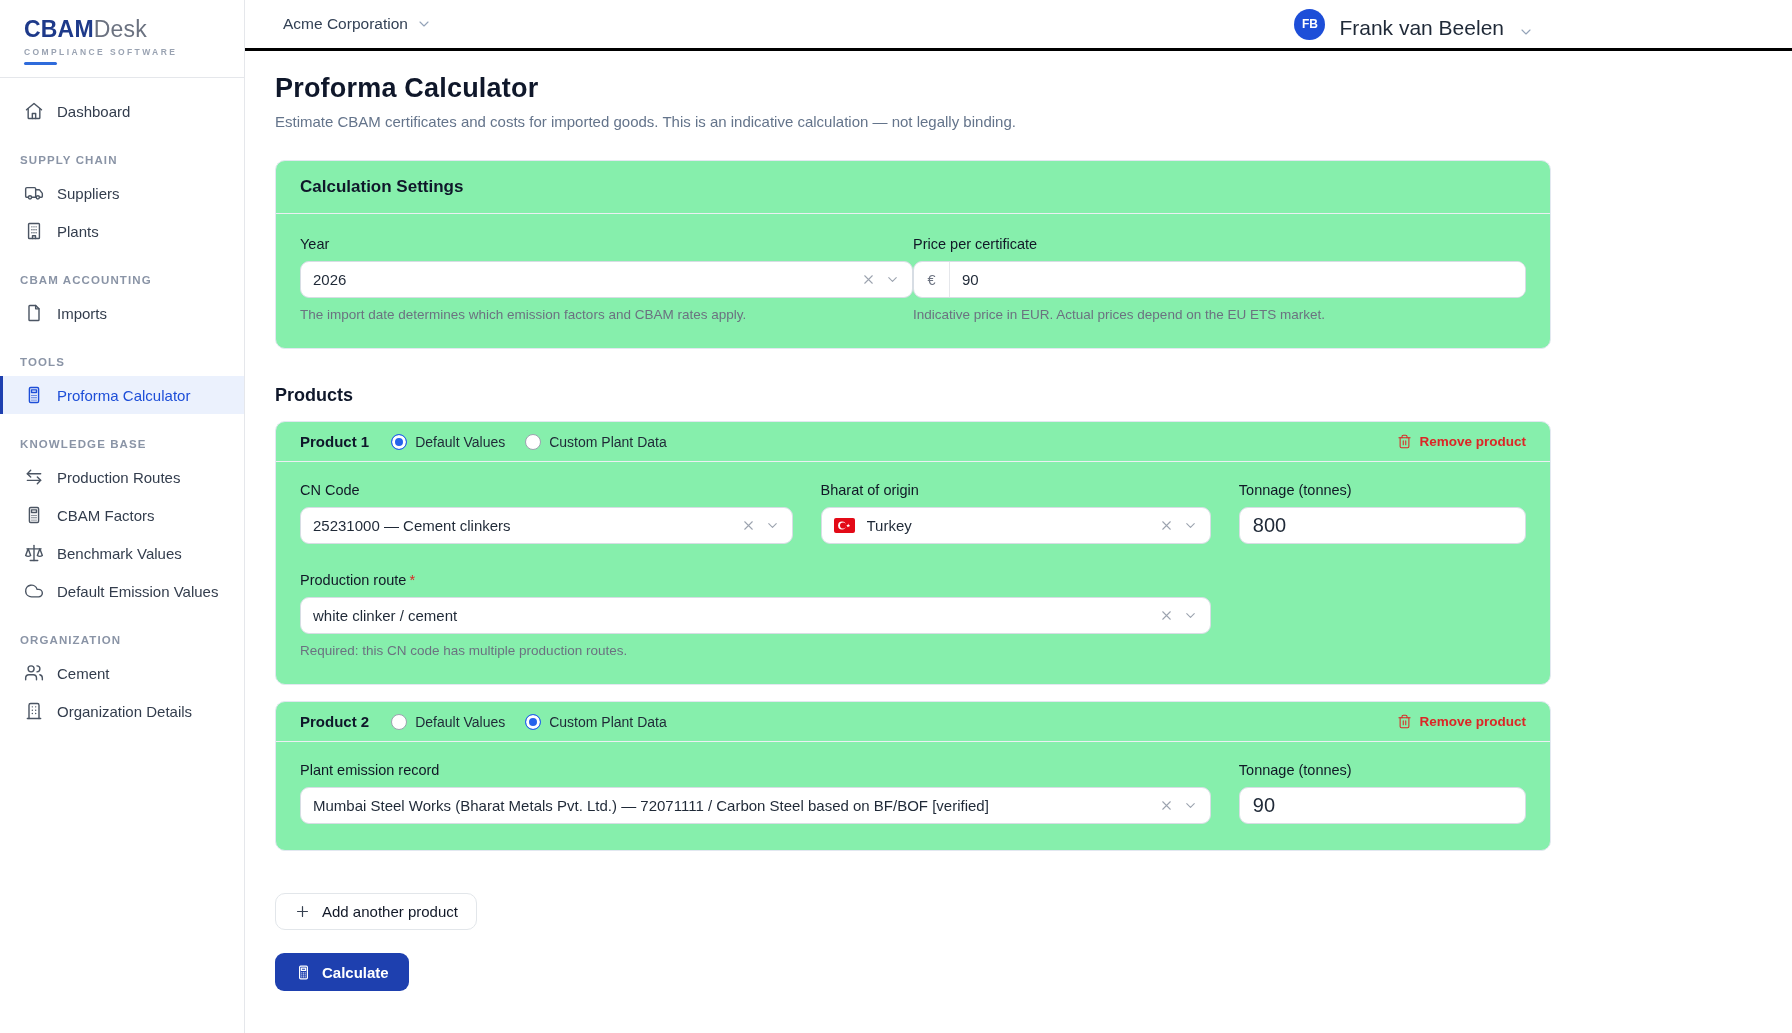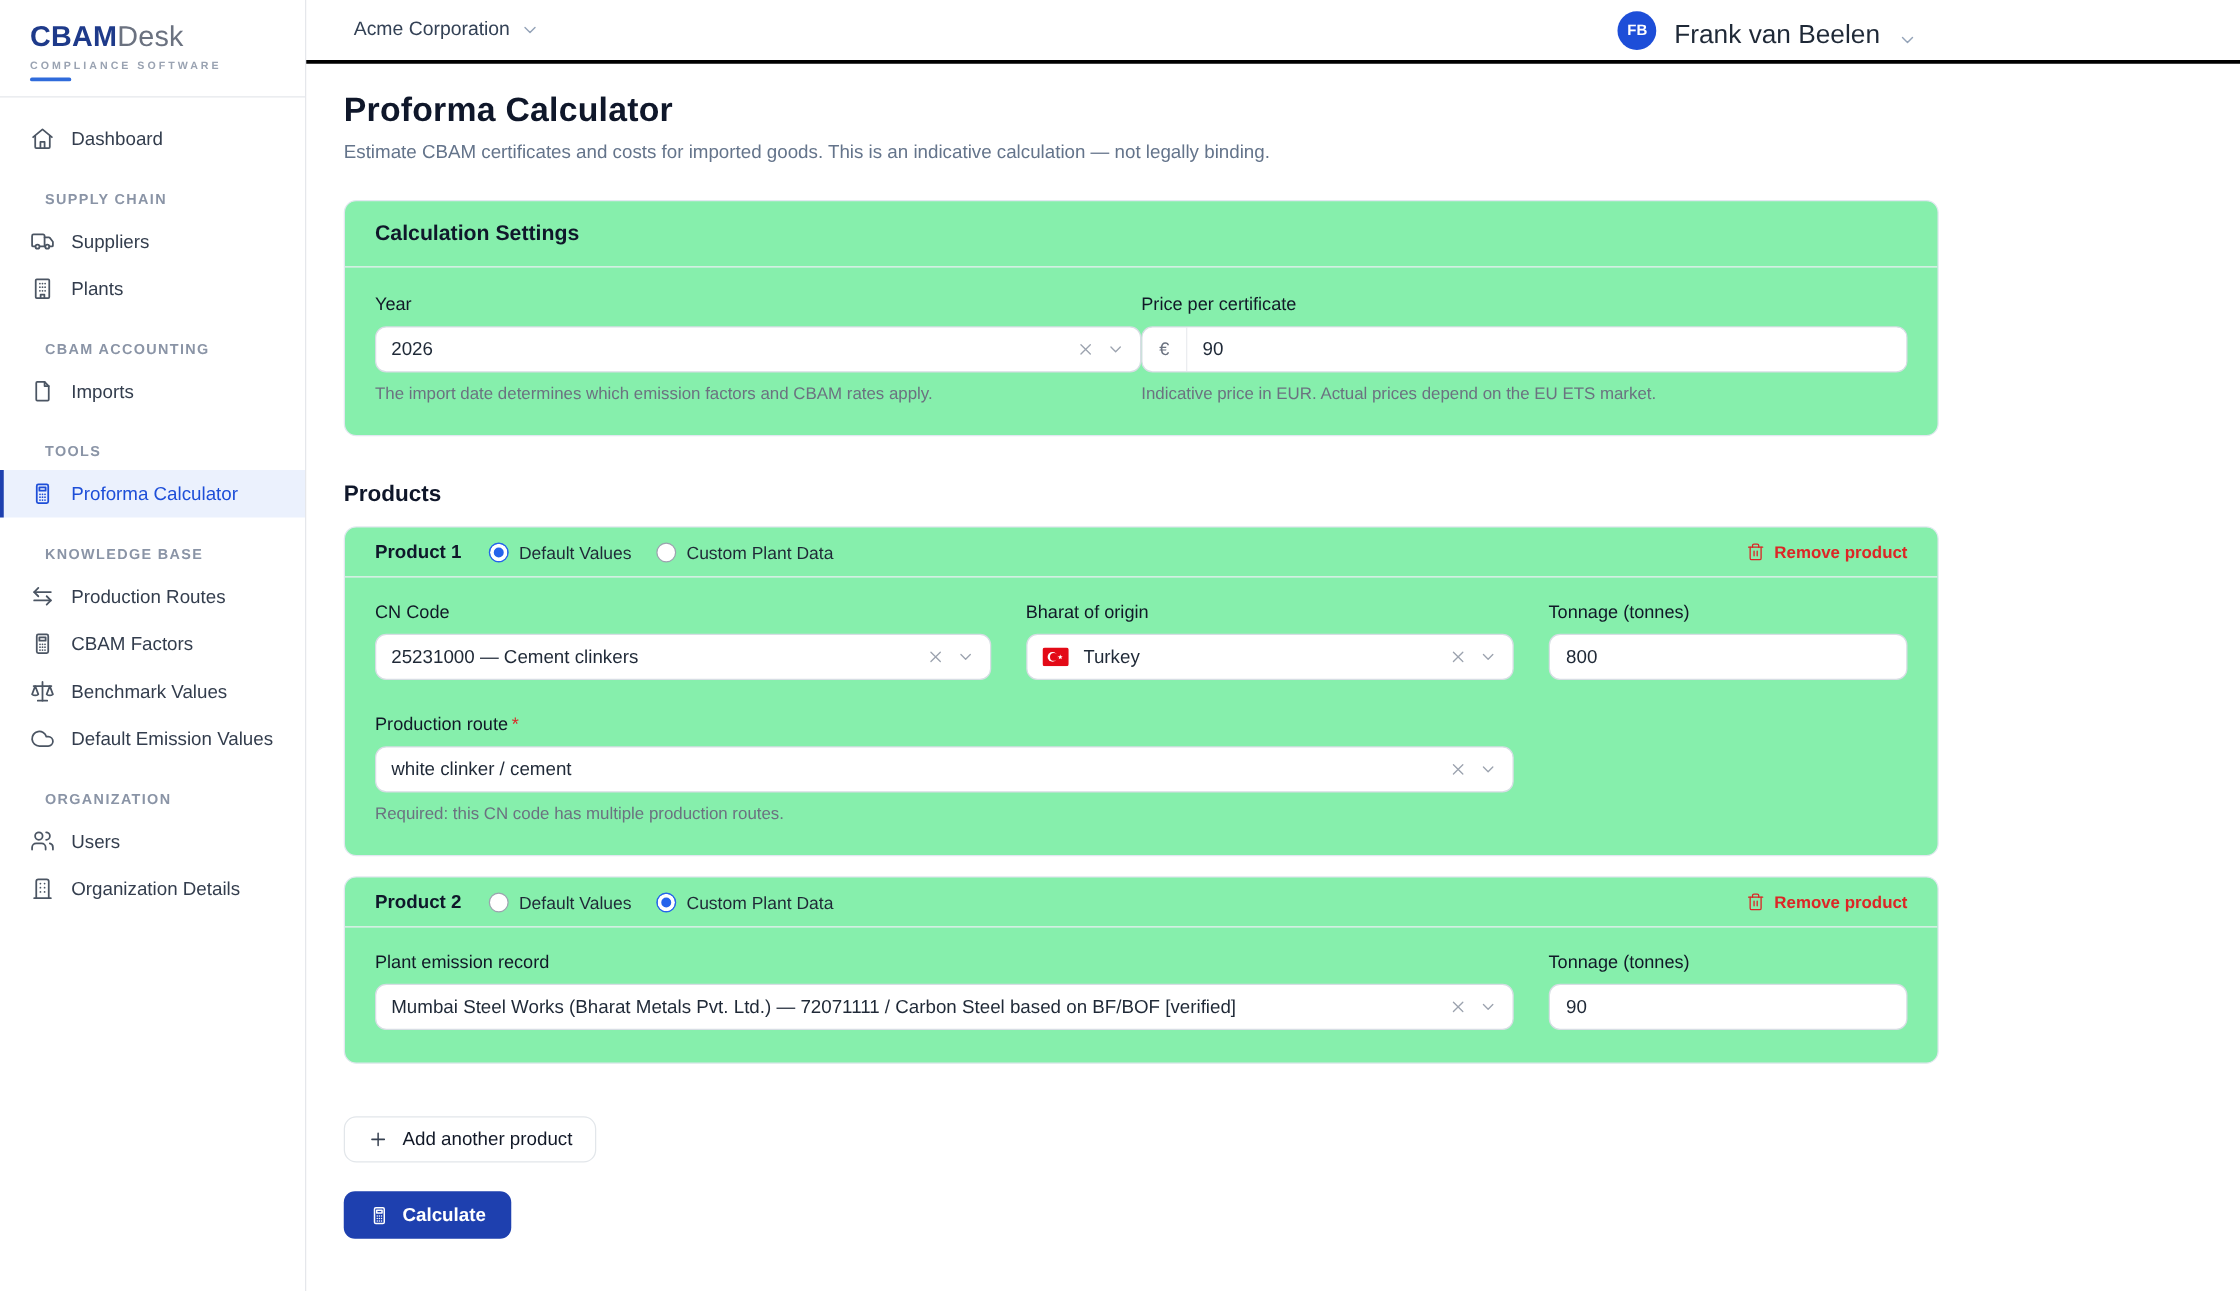--- a/index.html
+++ b/index.html
@@ -15,21 +15,21 @@
   .logo-bold { font-weight:800; color:#1e3a8a; }
   .logo-light { font-weight:400; color:#6b7280; }
   .logo-tag { margin-top:4px; font-size:8.5px; font-weight:700; letter-spacing:2.4px; color:#9aa3b2; }
   .logo-underline { margin-top:5px; width:33px; height:3px; background:#2f6bdb; border-radius:2px; }
   .nav { padding-top:14px; }
   .nav-item { display:flex; align-items:center; gap:13px; padding:9px 24px;
     font-size:15px; color:#333d4d; cursor:pointer; }
   .nav-item svg { width:20px; height:20px; stroke:#4b5563; flex:none; }
   .nav-item.active { background:#ebf1fd; color:#1d4ed8; border-left:3px solid #1e40af; padding-left:21px; }
   .nav-item.active svg { stroke:#1d4ed8; }
-  .nav-section { padding:24px 36px 8px; font-size:11.5px; font-weight:700;
+  .nav-section { padding:24px 20px 8px; font-size:11.5px; font-weight:700;
     letter-spacing:1.1px; color:#8a94a6; }
 
   
   .main-col { flex:1; display:flex; flex-direction:column; }
   .topbar { height:51px; min-height:51px; border-bottom:3px solid #000000;
     display:flex; align-items:center; justify-content:space-between;
     padding:0 258px 0 38px; }
   .org-switcher { display:flex; align-items:center; gap:8px; font-size:15.5px;
     font-weight:500; color:#334155; cursor:pointer; }
   .chev { width:16px; height:16px; stroke:#94a3b8; }
@@ -59,21 +59,21 @@
   .select-icons svg { width:15px; height:15px; stroke:#9ca3af; }
   .flag { margin-right:12px; flex:none; display:flex; }
 
   .input-group { height:37px; border:1px solid #d7dde4; border-radius:9px; background:#fff;
     display:flex; align-items:stretch; overflow:hidden; }
   .input-prefix { width:36px; display:flex; align-items:center; justify-content:center;
     color:#6b7280; font-size:14.5px; border-right:1px solid #e5e7eb; }
   .input-group input { border:none; outline:none; flex:1; padding:0 12px; font-size:15px;
     color:#1f2937; font-family:inherit; }
   .text-input { width:100%; height:37px; border:1px solid #d7dde4; border-radius:9px;
-    padding:16px 13px; font-size:15px; color:#1f2937; outline:none; font-family:inherit; }
+    padding:16px 13px; font-size:20px; color:#1f2937; outline:none; font-family:inherit; }
   .help-text { margin-top:9px; font-size:13.5px; color:#6b7280; }
 
   .products-heading { margin:36px 0 15px; font-size:18px; font-weight:700; color:#0f172a; }
   .product-card { margin-bottom:16px; }
   .product-header { display:flex; align-items:center; padding:11px 24px; border-bottom:1px solid #eceff3; }
   .product-name { font-size:15px; font-weight:700; color:#0f172a; margin-right:22px; }
   .radio-opt { display:flex; align-items:center; gap:8px; margin-right:20px; cursor:pointer;
     font-size:14px; color:#1f2937; }
   .radio { width:16px; height:16px; border-radius:50%; border:1.5px solid #9ca3af; background:#fff; flex:none; }
   .radio.checked { border-color:#2563eb; background:#2563eb; box-shadow:inset 0 0 0 3px #fff; }
@@ -196,21 +196,21 @@
       </div>
 
       <div class="nav-section">ORGANIZATION</div>
       <div class="nav-item">
         <svg class="ic" viewBox="0 0 24 24">
             <path d="M15 20v-2a4 4 0 0 0-4-4H6a4 4 0 0 0-4 4v2"></path>
             <circle cx="8.5" cy="7" r="3.6"></circle>
             <path d="M22 20v-2a4 4 0 0 0-3-3.87"></path>
             <path d="M15.5 3.4a3.6 3.6 0 0 1 0 7.2"></path>
           </svg>
-        <span>Users</span>
+        <span>Cement</span>
       </div>
       <div class="nav-item">
         <svg class="ic" viewBox="0 0 24 24">
             <path d="M6 21V5a2 2 0 0 1 2-2h8a2 2 0 0 1 2 2v16"></path>
             <path d="M4 21h16"></path>
             <path d="M10 7h.01M14 7h.01M10 11h.01M14 11h.01M10 15h.01M14 15h.01"></path>
           </svg>
         <span>Organization Details</span>
       </div>
     </div>

